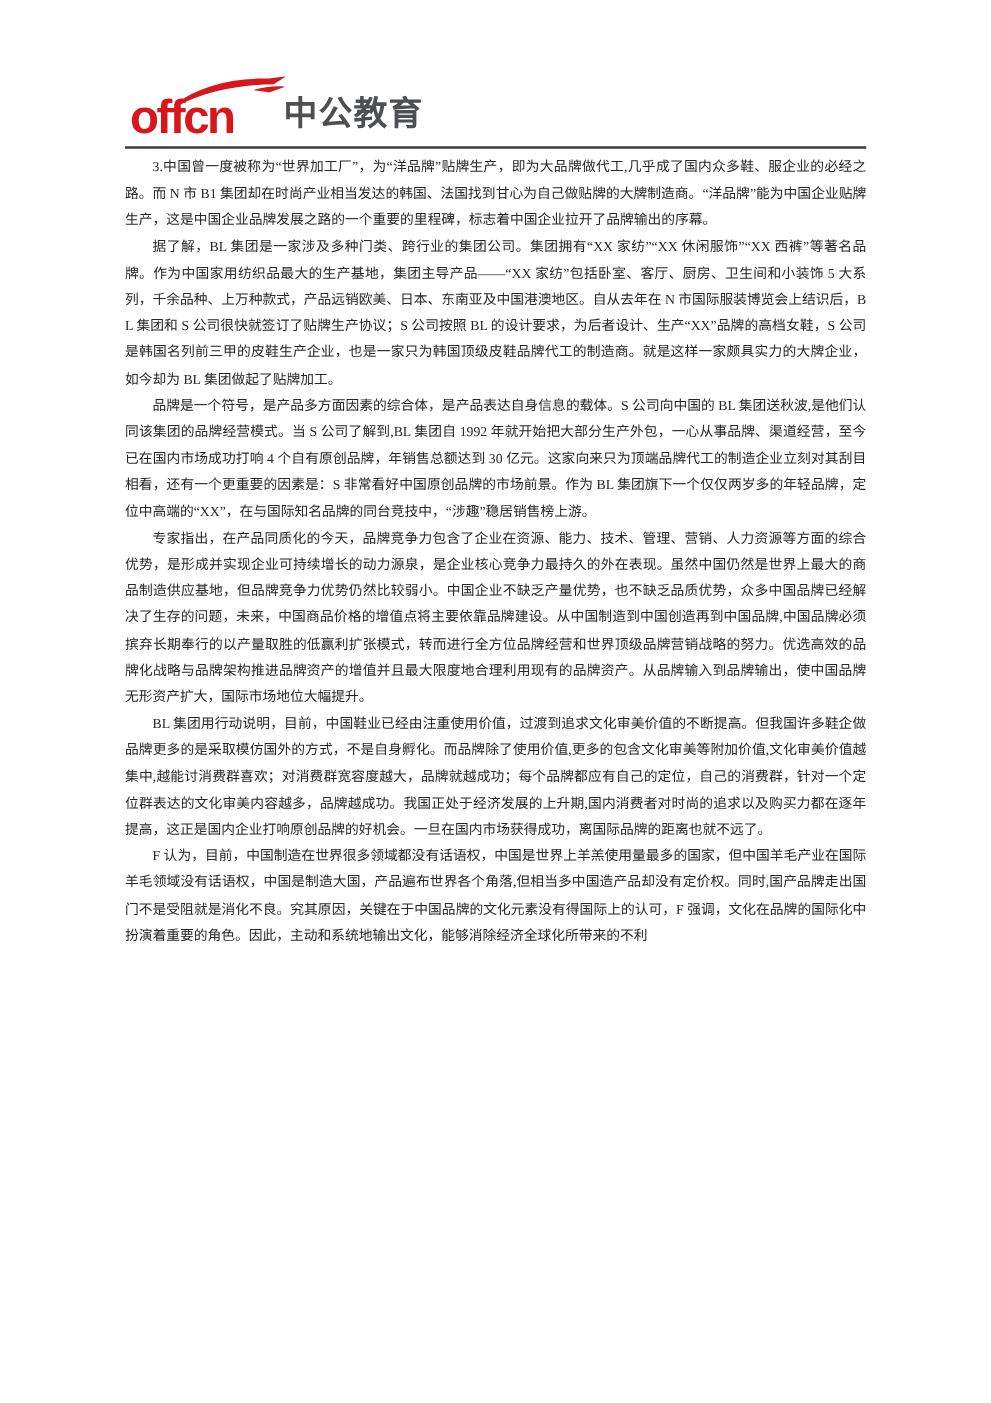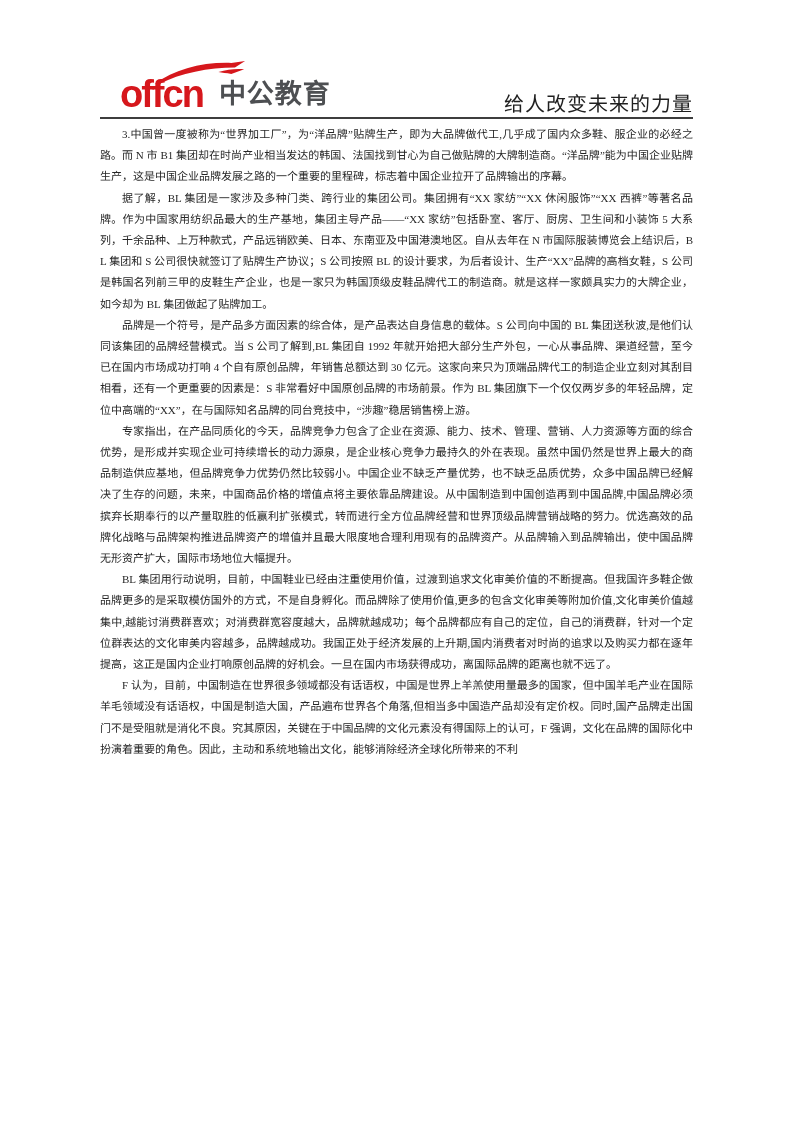--- a/index.html
+++ b/index.html
@@ -18,24 +18,25 @@
   .inner {
     padding: 56px 100px 0 100px;
   }
   
   .header {
     position: relative;
     height: 58px;
   }
   .logo {
     position: absolute;
-    left: 20px;
+    left: 4px;
     bottom: 2px;
     display: flex;
-    align-items: center;
+    align-items: flex-start;
+    gap: 24px;
   }
   .logo-latin-wrap {
     position: relative;
     display: inline-block;
   }
   .logo-latin {
     font-family: "Liberation Sans", "DejaVu Sans", sans-serif;
     font-weight: 800;
     font-size: 38px;
     line-height: 36px;
@@ -95,21 +96,20 @@
       <div class="logo">
         <span class="logo-latin-wrap">
           <svg class="swoosh" viewBox="0 0 100 26" xmlns="http://www.w3.org/2000/svg" aria-hidden="true">
             <path d="M1,25 C 22,9 52,1 84,2 L 99,0 L 88,7 C 60,7 28,13 6,25 Z" fill="#d6171c"></path>
             <path d="M70,12 C 80,9 90,8 98,9 L 84,14 C 79,13 74,13 70,12 Z" fill="#d6171c"></path>
           </svg>
           <span class="logo-latin">offcn</span>
         </span>
         <span class="logo-cn">中公教育</span>
       </div>
-      <div class="tagline">给人改变未来的力量</div>
     </div>
 
     <hr class="rule">
 
     <div class="doc">
       <p>3.中国曾一度被称为“世界加工厂”，为“洋品牌”贴牌生产，即为大品牌做代工,几乎成了国内众多鞋、服企业的必经之路。而 N 市 B1 集团却在时尚产业相当发达的韩国、法国找到甘心为自己做贴牌的大牌制造商。“洋品牌”能为中国企业贴牌生产，这是中国企业品牌发展之路的一个重要的里程碑，标志着中国企业拉开了品牌输出的序幕。</p>
       <p>据了解，BL 集团是一家涉及多种门类、跨行业的集团公司。集团拥有“XX 家纺”“XX 休闲服饰”“XX 西裤”等著名品牌。作为中国家用纺织品最大的生产基地，集团主导产品——“XX 家纺”包括卧室、客厅、厨房、卫生间和小装饰 5 大系列，千余品种、上万种款式，产品远销欧美、日本、东南亚及中国港澳地区。自从去年在 N 市国际服装博览会上结识后，BL 集团和 S 公司很快就签订了贴牌生产协议；S 公司按照 BL 的设计要求，为后者设计、生产“XX”品牌的高档女鞋，S 公司是韩国名列前三甲的皮鞋生产企业，也是一家只为韩国顶级皮鞋品牌代工的制造商。就是这样一家颇具实力的大牌企业，如今却为 BL 集团做起了贴牌加工。</p>
       <p>品牌是一个符号，是产品多方面因素的综合体，是产品表达自身信息的载体。S 公司向中国的 BL 集团送秋波,是他们认同该集团的品牌经营模式。当 S 公司了解到,BL 集团自 1992 年就开始把大部分生产外包，一心从事品牌、渠道经营，至今已在国内市场成功打响 4 个自有原创品牌，年销售总额达到 30 亿元。这家向来只为顶端品牌代工的制造企业立刻对其刮目相看，还有一个更重要的因素是：S 非常看好中国原创品牌的市场前景。作为 BL 集团旗下一个仅仅两岁多的年轻品牌，定位中高端的“XX”，在与国际知名品牌的同台竞技中，“涉趣”稳居销售榜上游。</p>
       <p>专家指出，在产品同质化的今天，品牌竞争力包含了企业在资源、能力、技术、管理、营销、人力资源等方面的综合优势，是形成并实现企业可持续增长的动力源泉，是企业核心竞争力最持久的外在表现。虽然中国仍然是世界上最大的商品制造供应基地，但品牌竞争力优势仍然比较弱小。中国企业不缺乏产量优势，也不缺乏品质优势，众多中国品牌已经解决了生存的问题，未来，中国商品价格的增值点将主要依靠品牌建设。从中国制造到中国创造再到中国品牌,中国品牌必须摈弃长期奉行的以产量取胜的低赢利扩张模式，转而进行全方位品牌经营和世界顶级品牌营销战略的努力。优选高效的品牌化战略与品牌架构推进品牌资产的增值并且最大限度地合理利用现有的品牌资产。从品牌输入到品牌输出，使中国品牌无形资产扩大，国际市场地位大幅提升。</p>
       <p>BL 集团用行动说明，目前，中国鞋业已经由注重使用价值，过渡到追求文化审美价值的不断提高。但我国许多鞋企做品牌更多的是采取模仿国外的方式，不是自身孵化。而品牌除了使用价值,更多的包含文化审美等附加价值,文化审美价值越集中,越能讨消费群喜欢；对消费群宽容度越大，品牌就越成功；每个品牌都应有自己的定位，自己的消费群，针对一个定位群表达的文化审美内容越多，品牌越成功。我国正处于经济发展的上升期,国内消费者对时尚的追求以及购买力都在逐年提高，这正是国内企业打响原创品牌的好机会。一旦在国内市场获得成功，离国际品牌的距离也就不远了。</p>

